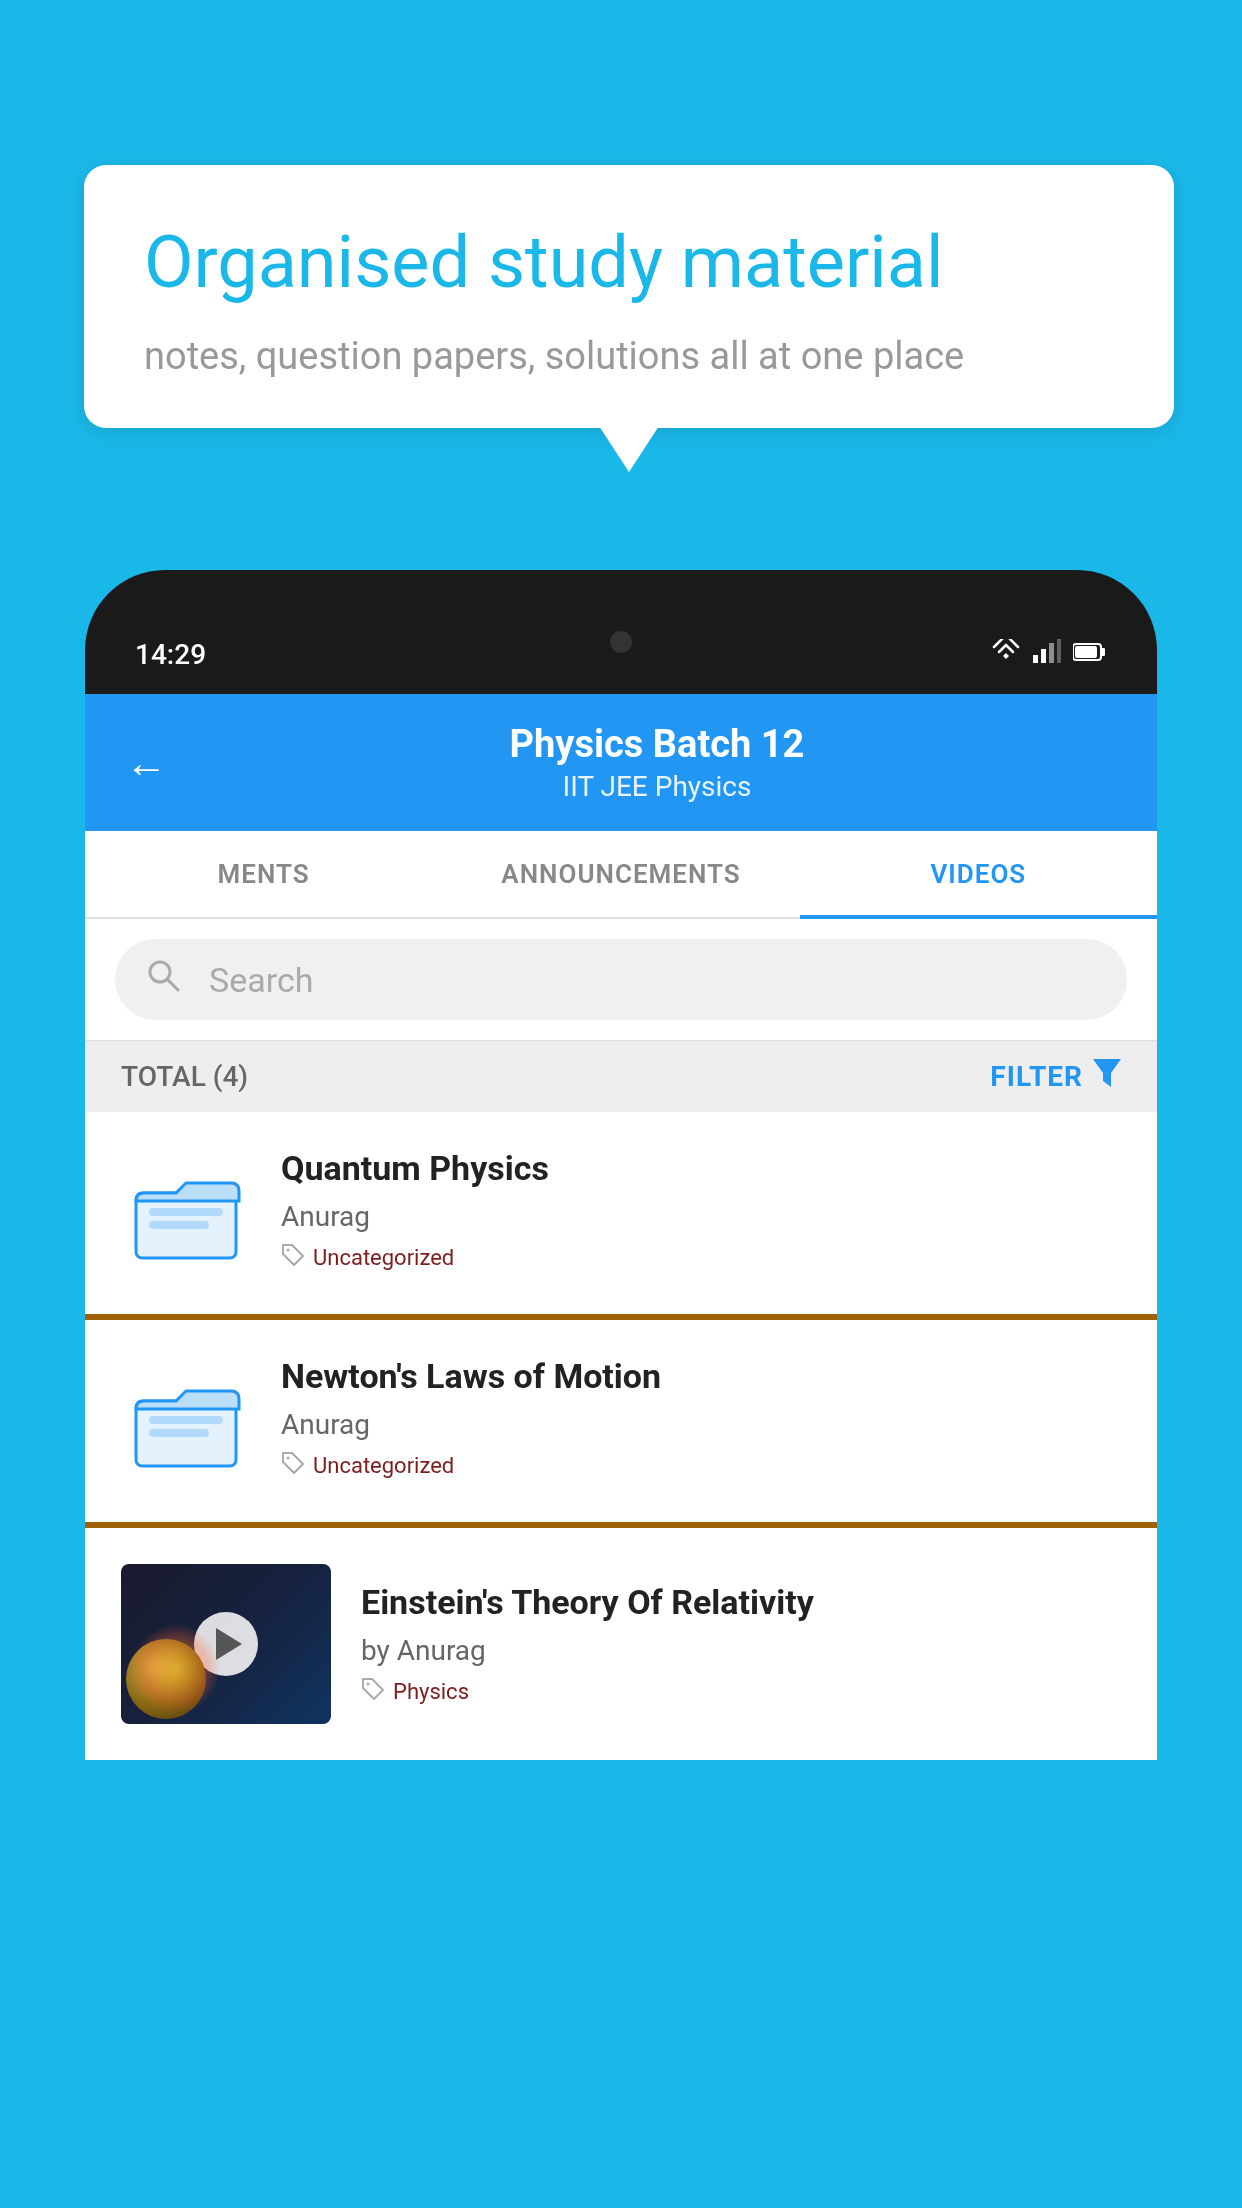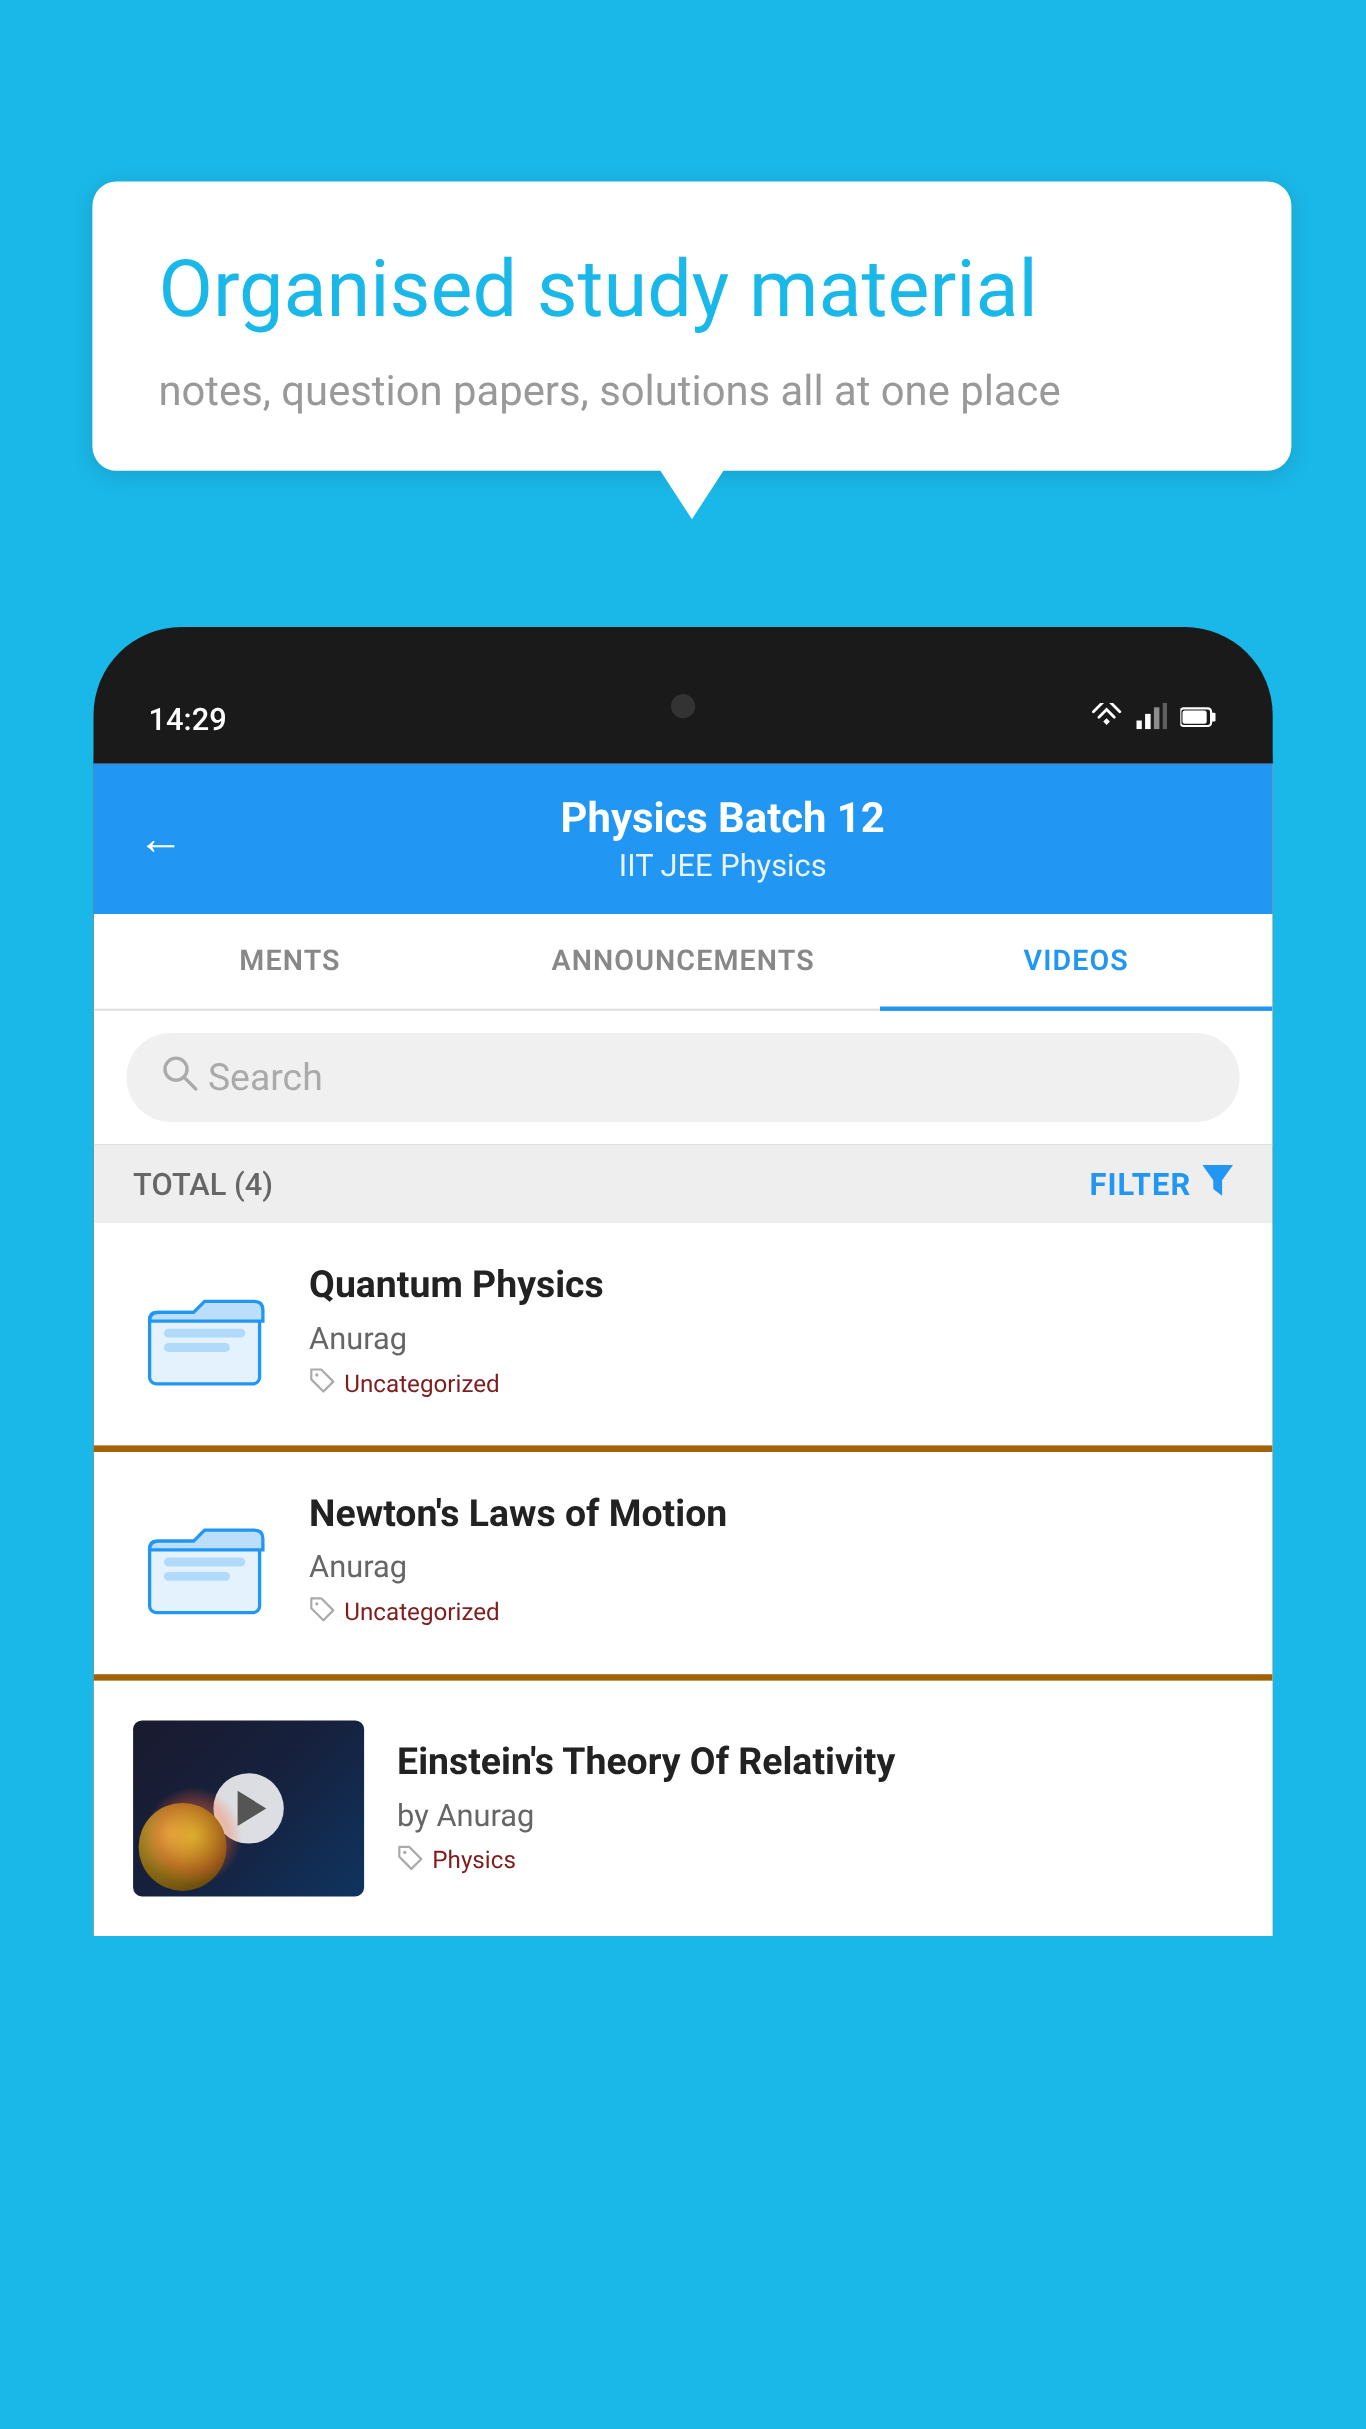--- a/index.html
+++ b/index.html
@@ -197,21 +197,21 @@
       padding: 20px 30px;
       border-bottom: 1px solid #e0e0e0;
     }
 
     .search-bar {
       background: #f0f0f0;
       border-radius: 40px;
       display: flex;
       align-items: center;
       padding: 18px 30px;
-      gap: 8px;
+      gap: 28px;
     }
 
     .search-icon-wrap {
       color: #999;
       font-size: 36px;
     }
 
     .search-text {
       font-size: 34px;
       color: #aaa;

